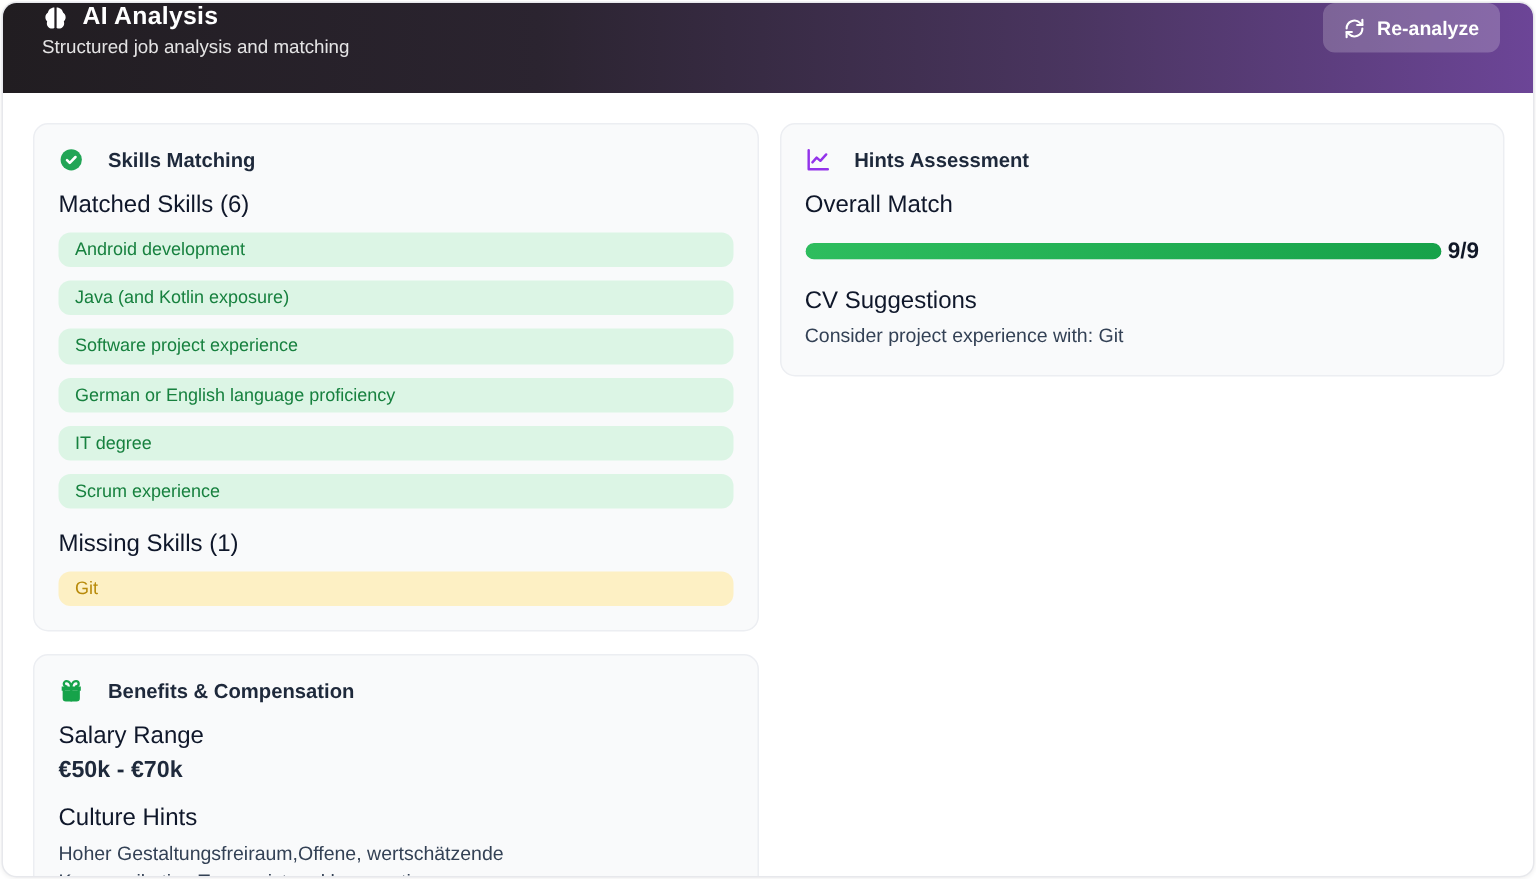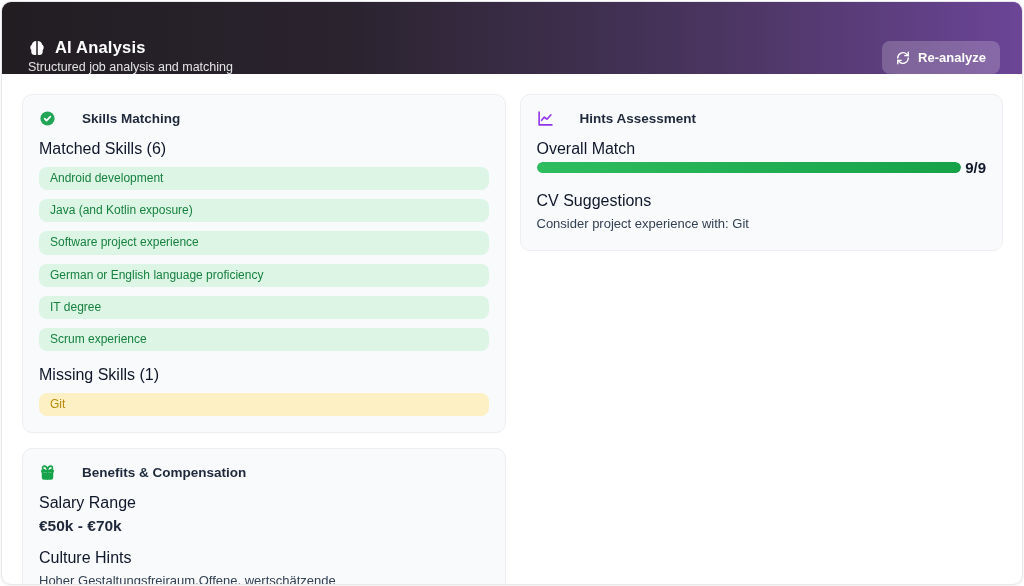--- a/index.html
+++ b/index.html
@@ -8,23 +8,23 @@
 
   .app {
     width: 1022px; height: 584px; margin: 1px;
     border: 1px solid #e7e8ec; border-radius: 10px;
     overflow: hidden; background: #ffffff;
     box-shadow: 0 1px 3px rgba(0,0,0,0.06);
   }
 
   
   .header {
-    height: 72px;
+    height: 60px;
     background: linear-gradient(90deg, #211d21 0%, #2b2430 35%, #4a3560 70%, #6c4597 100%);
-    display: flex; align-items: flex-end; justify-content: space-between;
+    display: flex; align-items: flex-start; justify-content: space-between;
     padding: 0 22px 0 26px; color: #ffffff;
   }
   .header-left { display: flex; flex-direction: column; gap: 3px; }
   .header-title-row { display: flex; align-items: center; gap: 9px; }
   .header-title { font-size: 16.5px; font-weight: bold; letter-spacing: .2px; }
   .header-subtitle { font-size: 12.5px; color: rgba(255,255,255,0.88); }
   .reanalyze-btn {
     display: flex; align-items: center; gap: 8px;
     background: rgba(255,255,255,0.20); color: #ffffff;
     border: none; border-radius: 8px; padding: 9px 14px;
@@ -36,34 +36,34 @@
   
   .content { padding: 20px 19px 0 20px; }
   .grid {
     display: grid; grid-template-columns: 1fr 1fr;
     column-gap: 14px; row-gap: 15px; align-items: start;
   }
   .card {
     background: #f9fafb; border: 1px solid #eceef2;
     border-radius: 10px; padding: 15px 16px 16px 16px;
   }
-  .card-header { display: flex; align-items: center; gap: 26px; }
+  .card-header { display: flex; align-items: center; gap: 16px; }
   .card-title { font-size: 13.5px; font-weight: bold; color: #1e293b; }
   .sub-label { font-size: 16px; color: #0f172a; margin-top: 13px; }
 
   .chips { display: flex; flex-wrap: wrap; gap: 9px 9px; margin-top: 9px; flex-direction: column; }
   .chip {
     font-size: 12px; font-weight: 500; padding: 5px 11px;
     border-radius: 8px; line-height: 1.1; white-space: nowrap;
   }
   .chip-green { background: #dcf5e5; color: #17813f; }
   .chip-yellow { background: #fdf0c4; color: #b88a0a; }
 
   
-  .progress-row { display: flex; align-items: center; gap: 4px; margin-top: 1px; }
+  .progress-row { display: flex; align-items: center; gap: 4px; margin-top: 13px; }
   .progress-track { flex: 1; height: 11px; border-radius: 6px; background: #e5e7eb; overflow: hidden; }
   .progress-fill {
     height: 100%; border-radius: 6px;
     background: linear-gradient(90deg, #2ebd5e 0%, #17a24a 100%);
   }
   .progress-score { font-size: 15px; font-weight: bold; color: #111827; }
 
   .body-text { font-size: 13px; color: #334155; margin-top: 5px; line-height: 1.45; }
   .salary-value { font-size: 15.5px; font-weight: bold; color: #1e293b; margin-top: 5px; }
 

